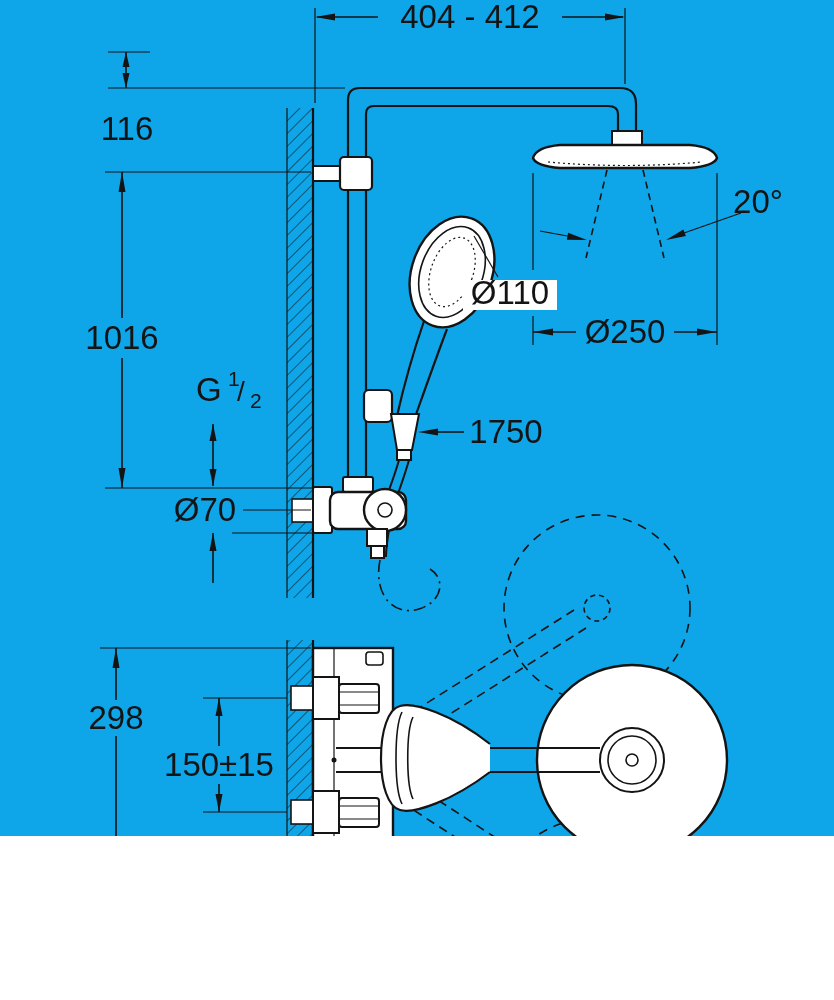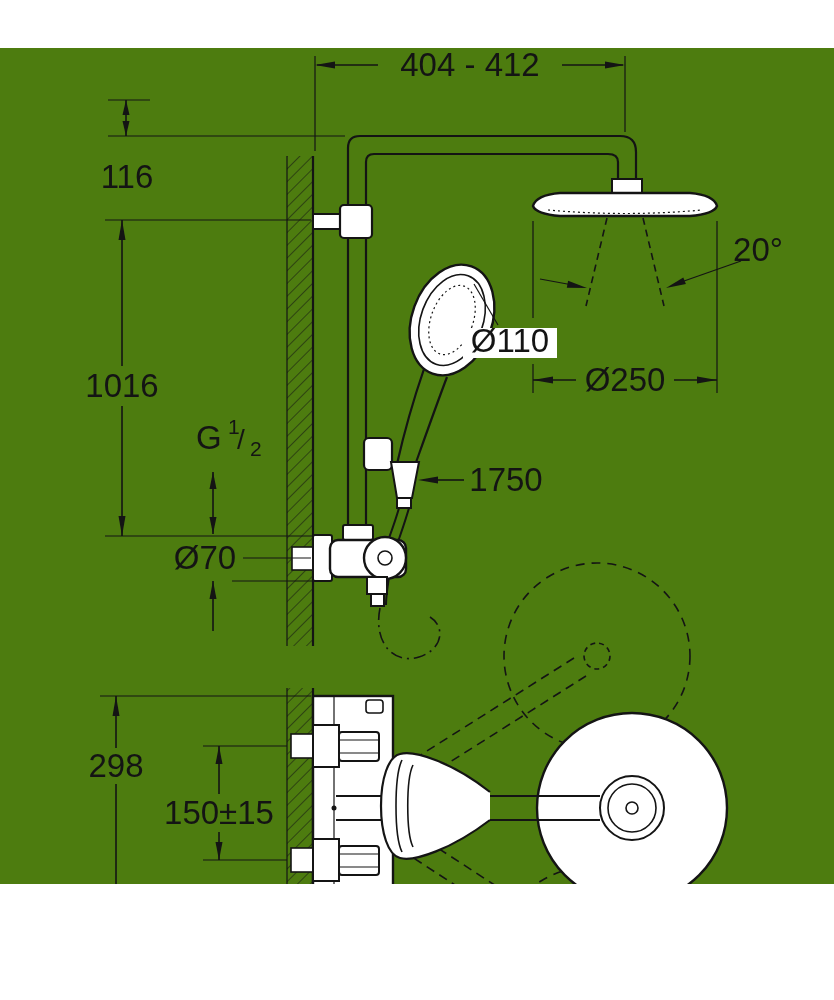--- a/index.html
+++ b/index.html
@@ -1,16 +1,16 @@
 <!DOCTYPE html>
 <html><head>
 <meta charset="utf-8">
 <style>
   html,body{margin:0;padding:0;background:#ffffff;}
-  .page{width:834px;height:836px;background:#4d7c0f;position:relative;overflow:hidden;margin-top:48px;}
+  .page{width:834px;height:836px;background:#0ea5e9;position:relative;overflow:hidden;}
   svg{display:block;}
   text{font-family:"Liberation Sans","DejaVu Sans",sans-serif;fill:#141414;}
   .dim{font-size:33px;}
   .dim-small{font-size:21px;}
   .dim-slash{font-size:28px;}
   .ln{stroke:#141414;fill:none;}
   .w1{stroke-width:1.2;}
   .w15{stroke-width:1.6;}
   .w2{stroke-width:2;}
   .w22{stroke-width:2.2;}

